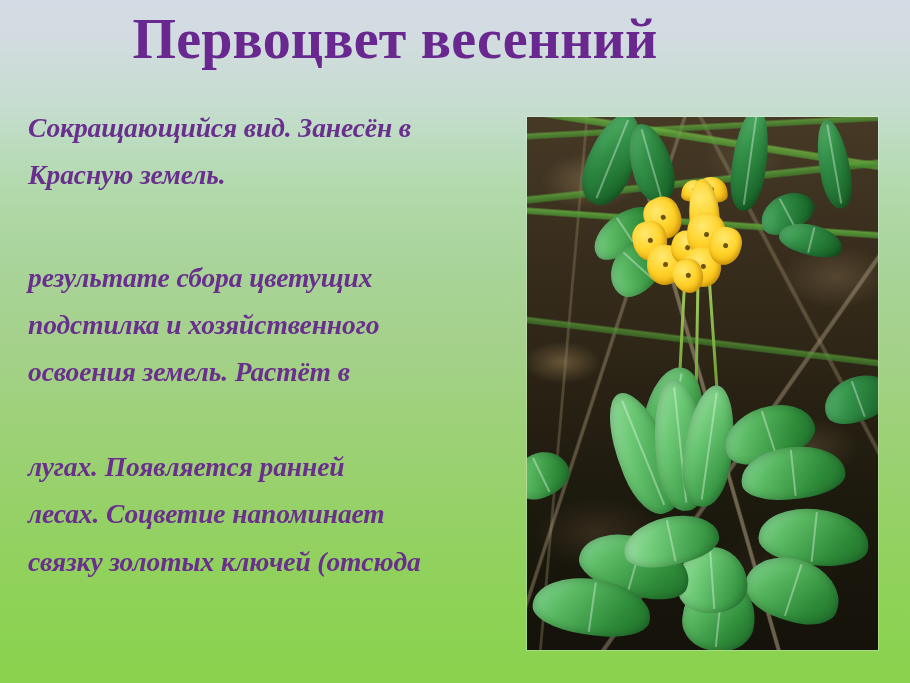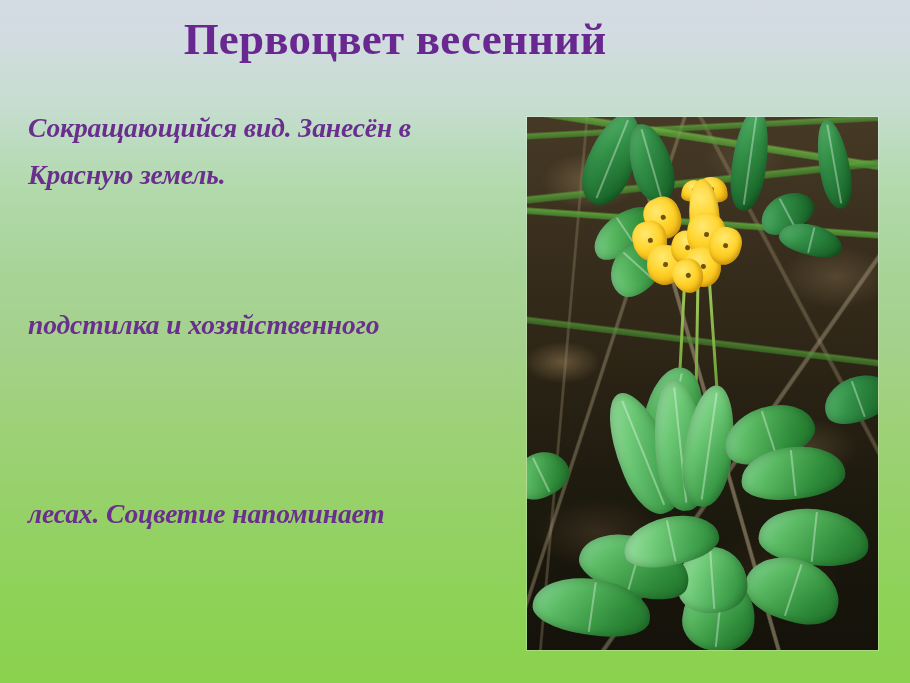--- a/index.html
+++ b/index.html
@@ -33,21 +33,21 @@
     overflow: hidden;
   }
 
   
   #title {
     position: absolute;
     left: 0;
     top: 8px;
     width: 790px;
     text-align: center;
-    font-size: 45px;
+    font-size: 56px;
     line-height: 62px;
     font-weight: bold;
     color: #68288f;
     letter-spacing: 0.2px;
     white-space: nowrap;
   }
 
   
   #body-text {
     position: absolute;
@@ -191,28 +191,32 @@
 
   <div id="body-text">
     <p class="para">
       <span>Сокращающийся вид. Занесён в</span>
       <br>
       <span>Красную земель.</span>
     </p>
     <p class="para">
       <span class="indent"></span>
       <br>
+      <span>результате сбора цветущих</span>
       <br>
       <span>подстилка и хозяйственного</span>
       <br>
-      <br>
-      <br>
+      <span>освоения земель. Растёт в</span>
+      <br>
+      <br>
+      <span>лугах. Появляется ранней</span>
       <br>
       <span>лесах. Соцветие напоминает</span>
       <br>
+      <span>связку золотых ключей (отсюда</span>
       <br>
       <br>
       <br>
       
       <br>
       
     </p>
   </div>
 
   <div id="photo">

